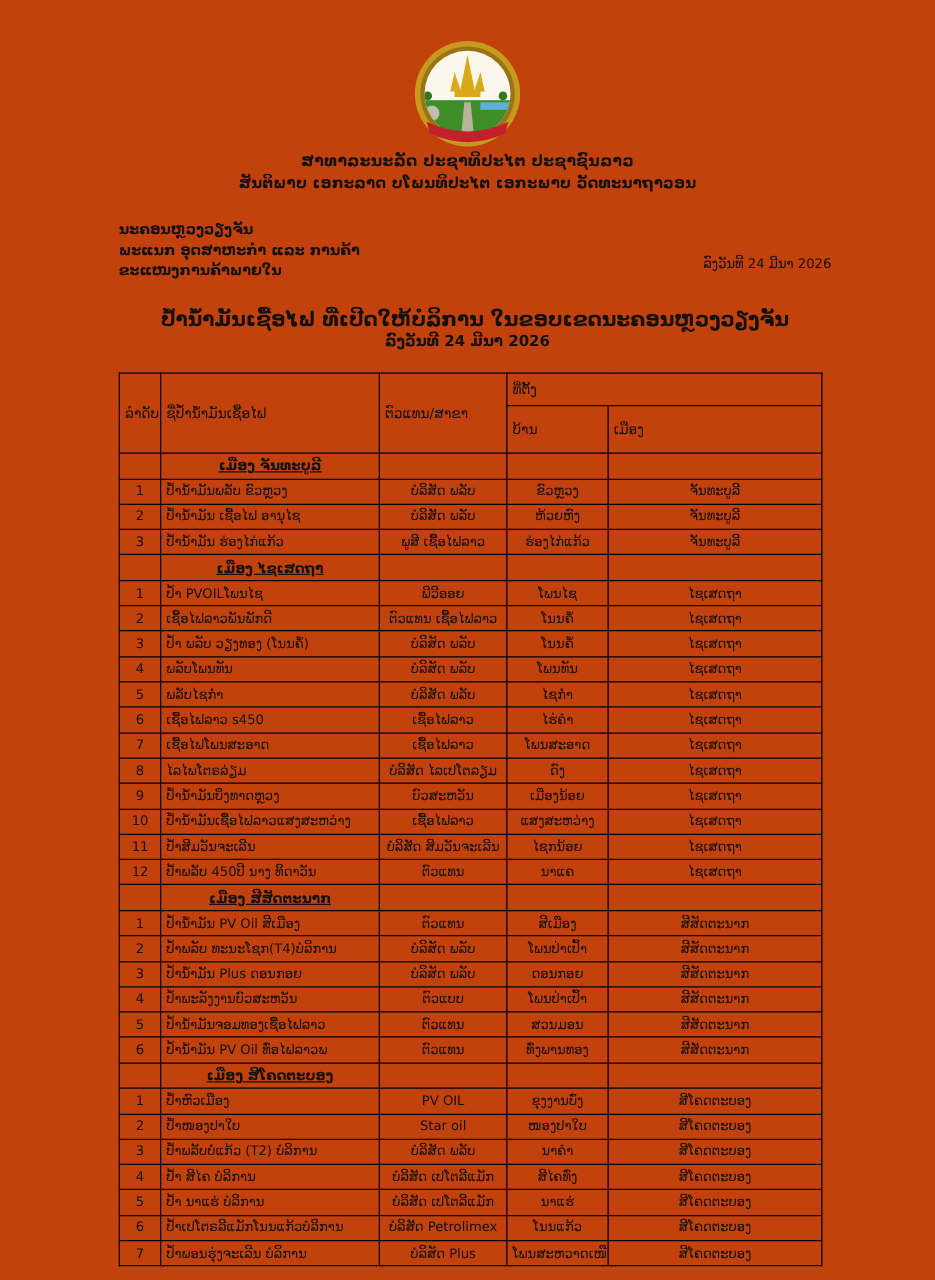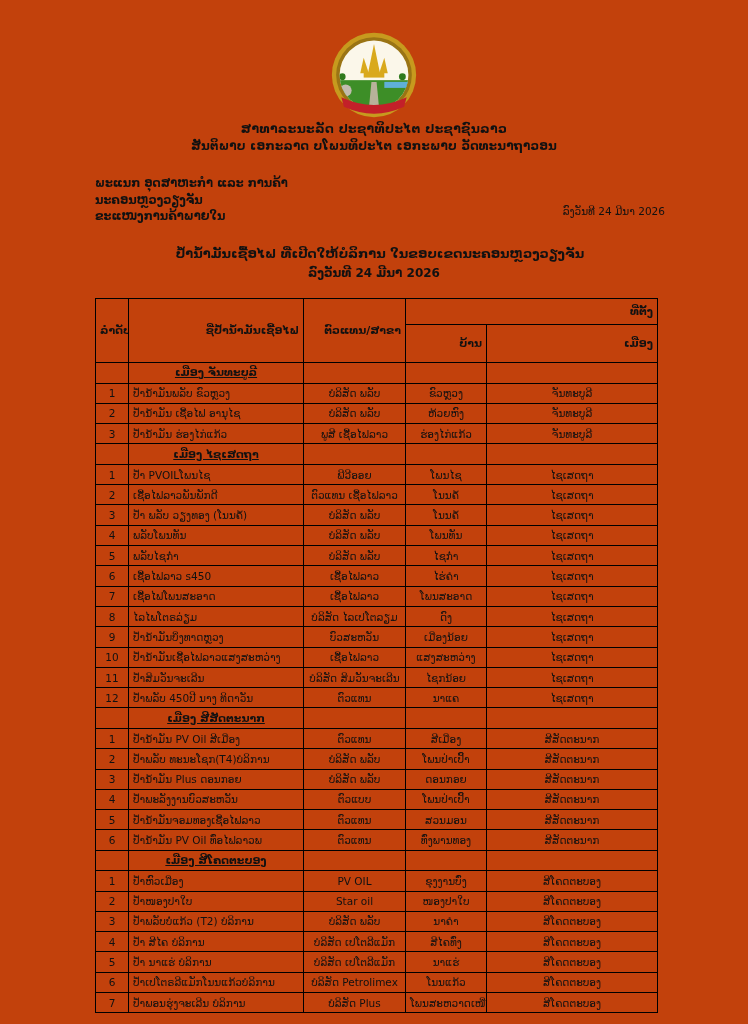--- a/index.html
+++ b/index.html
@@ -33,21 +33,21 @@
   .org-block {
     position: absolute; top: 175px; left: 95px;
     font-size: 11.5px; font-weight: 700; line-height: 16.5px;
   }
   .date-top {
     position: absolute; top: 205px; right: 83px;
     font-size: 10.5px; font-weight: 400;
   }
   .doc-title1 {
     position: absolute; top: 246px; left: 0; right: 0;
-    text-align: center; font-size: 13px; font-weight: 700; margin-left: 12px;
+    text-align: center; font-size: 16px; font-weight: 700; margin-left: 12px;
   }
   .doc-title2 {
     position: absolute; top: 266px; left: 0; right: 0;
     text-align: center; font-size: 12px; font-weight: 700;
   }
   table.stations {
     position: absolute; top: 298px; left: 95px;
     width: 562px;
     border-collapse: collapse;
     table-layout: fixed;
@@ -59,21 +59,21 @@
   table.stations col.c3 { width: 81px; }
   table.stations col.c4 { width: 171px; }
   table.stations th, table.stations td {
     border: 1.4px solid #000;
     padding: 1px 4px;
     vertical-align: middle;
     overflow: hidden;
     white-space: nowrap;
   }
   table.stations thead th {
-    font-weight: 700; text-align: right; font-size: 11px;
+    font-weight: 400; text-align: left; font-size: 11px;
   }
   tr.h1 th { height: 26px; }
   tr.h2 th { height: 38px; }
   tbody tr { height: 20.3px; }
   tbody td { text-align: center; font-weight: 400; }
   tbody td.c1 { text-align: left; }
   tbody tr[data-name="section-header-row"] td { height: 20.5px; margin-top: 40px; }
   .section-title {
     display: block; text-align: center;
     font-weight: 700; text-decoration: underline;
@@ -106,22 +106,22 @@
     <polygon points="50,14 43,48 57,48" fill="#d9a91c"></polygon>
     <polygon points="38,30 34,48 44,48" fill="#d9a91c"></polygon>
     <polygon points="62,30 56,48 66,48" fill="#d9a91c"></polygon>
     <path d="M12,76 Q50,94 88,76 L85,87 Q50,103 15,87 Z" fill="#c32029"></path>
   </svg>
 
   <div class="motto1" data-name="country-motto-line1">ສາທາລະນະລັດ ປະຊາທິປະໄຕ ປະຊາຊົນລາວ</div>
   <div class="motto2" data-name="country-motto-line2">ສັນຕິພາບ ເອກະລາດ ບໂພນທິປະໄຕ ເອກະພາບ ວັດທະນາຖາວອນ</div>
 
   <div class="org-block" data-name="organization-block">
+    <div data-name="org-line-capital">ນະຄອນຫຼວງວຽງຈັນ</div>
     <div data-name="org-line-department">ພະແນກ ອຸດສາຫະກຳ ແລະ ການຄ້າ</div>
-    <div data-name="org-line-capital">ນະຄອນຫຼວງວຽງຈັນ</div>
     <div data-name="org-line-division">ຂະແໜງການຄ້າພາຍໃນ</div>
   </div>
 
   <div class="date-top" data-name="document-date">ລົງວັນທີ 24 ມີນາ 2026</div>
 
   <div class="doc-title1" data-name="document-title">ປ້ຳນ້ຳມັນເຊື້ອໄຟ ທີ່ເປີດໃຫ້ບໍລິການ ໃນຂອບເຂດນະຄອນຫຼວງວຽງຈັນ</div>
   <div class="doc-title2" data-name="document-title-date">ລົງວັນທີ 24 ມີນາ 2026</div>
 
   <table class="stations" data-name="fuel-stations-table">
     <colgroup>

